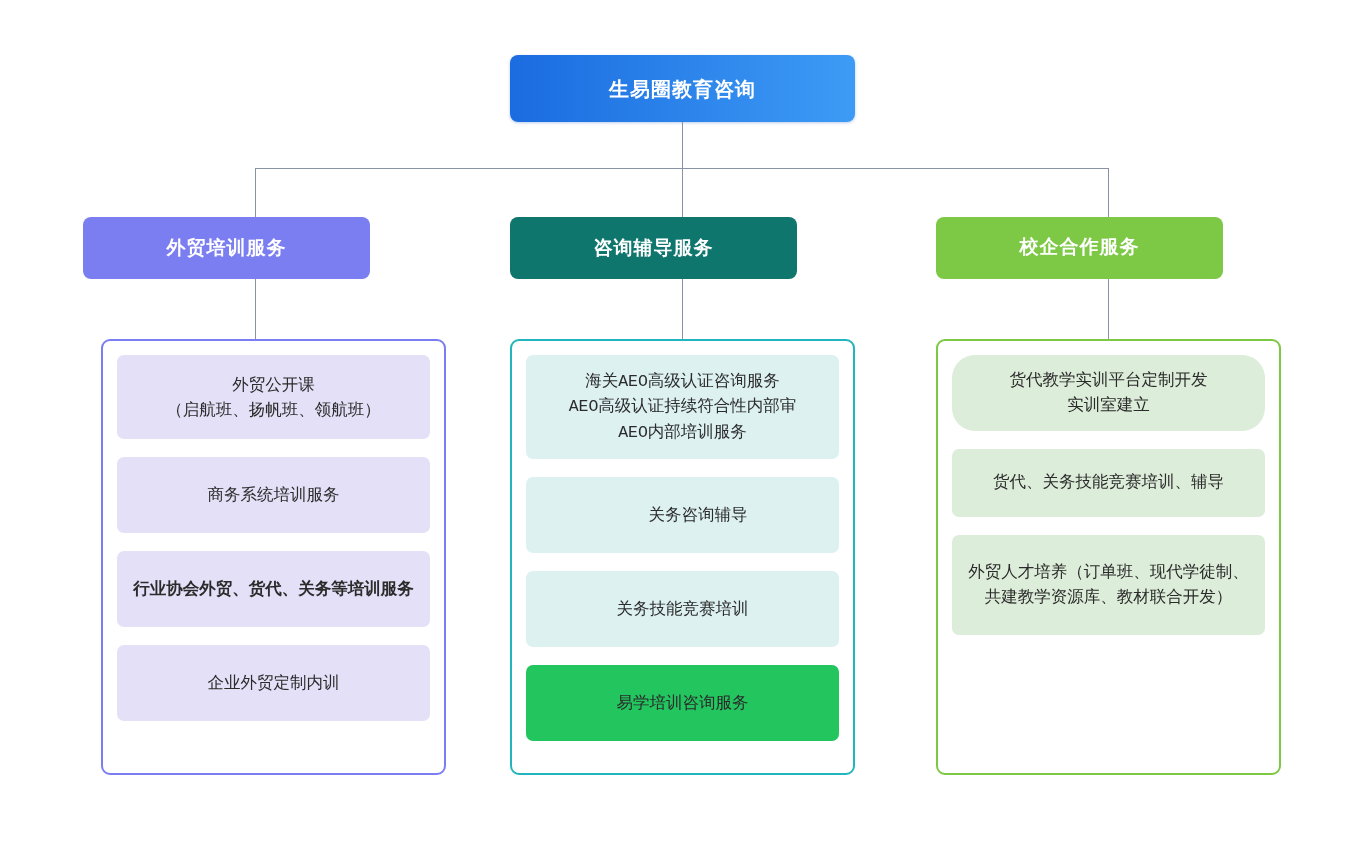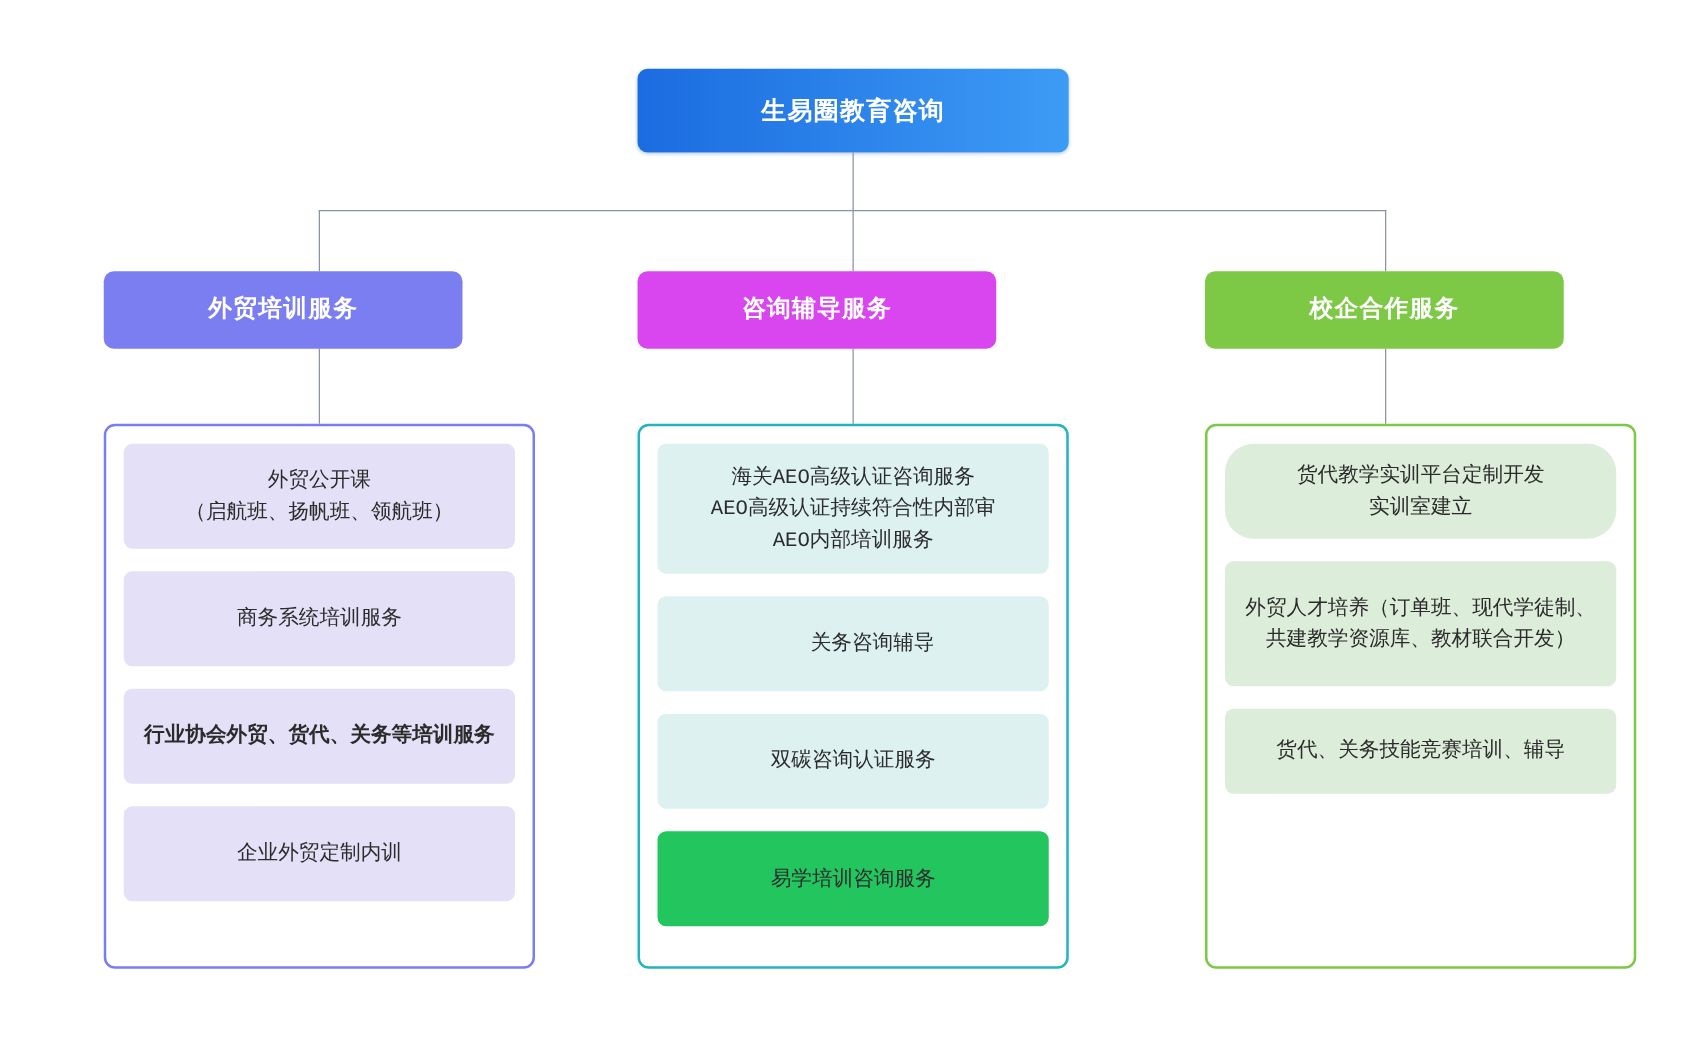--- a/index.html
+++ b/index.html
@@ -55,21 +55,21 @@
   }
 
   
   .branch {
     position: absolute;
     top: 217px;
     width: 345px;
   }
   .branch-1 { left: 83px; }
   .branch-2 { left: 510px; }
-  .branch-3 { left: 964px; font-family: Liberation Mono, monospace; }
+  .branch-3 { left: 936px; font-family: Liberation Mono, monospace; }
 
   .branch-header {
     width: 287px;
     height: 62px;
     border-radius: 8px;
     display: flex;
     align-items: center;
     justify-content: center;
     box-sizing: border-box;
   }
@@ -148,48 +148,48 @@
   <div class="conn conn-v" style="left: 1108px; top: 168px; height: 49px; background: rgb(138, 147, 163);"></div>
 
   <div class="conn conn-v" style="left: 255px; top: 279px; height: 60px; background: rgb(138, 147, 163);"></div>
   <div class="conn conn-v" style="left: 682px; top: 279px; height: 60px; background: rgb(138, 147, 163);"></div>
   <div class="conn conn-v" style="left: 1108px; top: 279px; height: 60px; background: rgb(138, 147, 163);"></div>
 
   <div class="branch branch-1">
     <div class="branch-header" style="background: rgb(123, 126, 240);">
       <span class="header-label">外贸培训服务</span>
     </div>
-    <div class="branch-container col-1" style="border-color: rgb(123, 126, 240);">
+    <div class="branch-container col-1" style="border-color: rgb(123, 126, 240); margin-left: 18px;">
       <div class="item-card h-a" style="background: rgb(227, 224, 247);">外贸公开课
 （启航班、扬帆班、领航班）</div>
       <div class="item-card h-b" style="background: rgb(227, 224, 247);">商务系统培训服务</div>
       <div class="item-card h-c" style="background: rgb(227, 224, 247); font-weight: bold;">行业协会外贸、货代、关务等培训服务</div>
       <div class="item-card h-d" style="background: rgb(227, 224, 247);">企业外贸定制内训</div>
     </div>
   </div>
 
   <div class="branch branch-2">
-    <div class="branch-header" style="background: #d946ef;">
+    <div class="branch-header" style="background: #0f766e;">
       <span class="header-label">咨询辅导服务</span>
     </div>
     <div class="branch-container col-2" style="border-color: rgb(34, 181, 189);">
       <div class="item-card h-a" style="background: rgb(221, 241, 241);">海关AEO高级认证咨询服务
 AEO高级认证持续符合性内部审
 AEO内部培训服务</div>
       <div class="item-card h-b" style="background: rgb(221, 241, 241);">关务咨询辅导</div>
-      <div class="item-card h-c" style="background: rgb(221, 241, 241);">双碳咨询认证服务</div>
+      <div class="item-card h-c" style="background: rgb(221, 241, 241);">关务技能竞赛培训</div>
       <div class="item-card h-d" style="background: #22c55e; font-family: Liberation Serif, serif;">易学培训咨询服务</div>
     </div>
   </div>
 
   <div class="branch branch-3">
     <div class="branch-header" style="background: rgb(125, 200, 69);">
       <span class="header-label">校企合作服务</span>
     </div>
     <div class="branch-container col-3" style="border-color: rgb(125, 200, 69);">
       <div class="item-card h-a" style="background: rgb(220, 237, 217);">货代教学实训平台定制开发
 实训室建立</div>
+      <div class="item-card h-c" style="background: rgb(220, 237, 217);">货代、关务技能竞赛培训、辅导</div>
       <div class="item-card h-b" style="background: rgb(220, 237, 217);">外贸人才培养（订单班、现代学徒制、共建教学资源库、教材联合开发）</div>
-      <div class="item-card h-c" style="background: rgb(220, 237, 217);">货代、关务技能竞赛培训、辅导</div>
     </div>
   </div>
 
 </div>
 
 </body></html>

